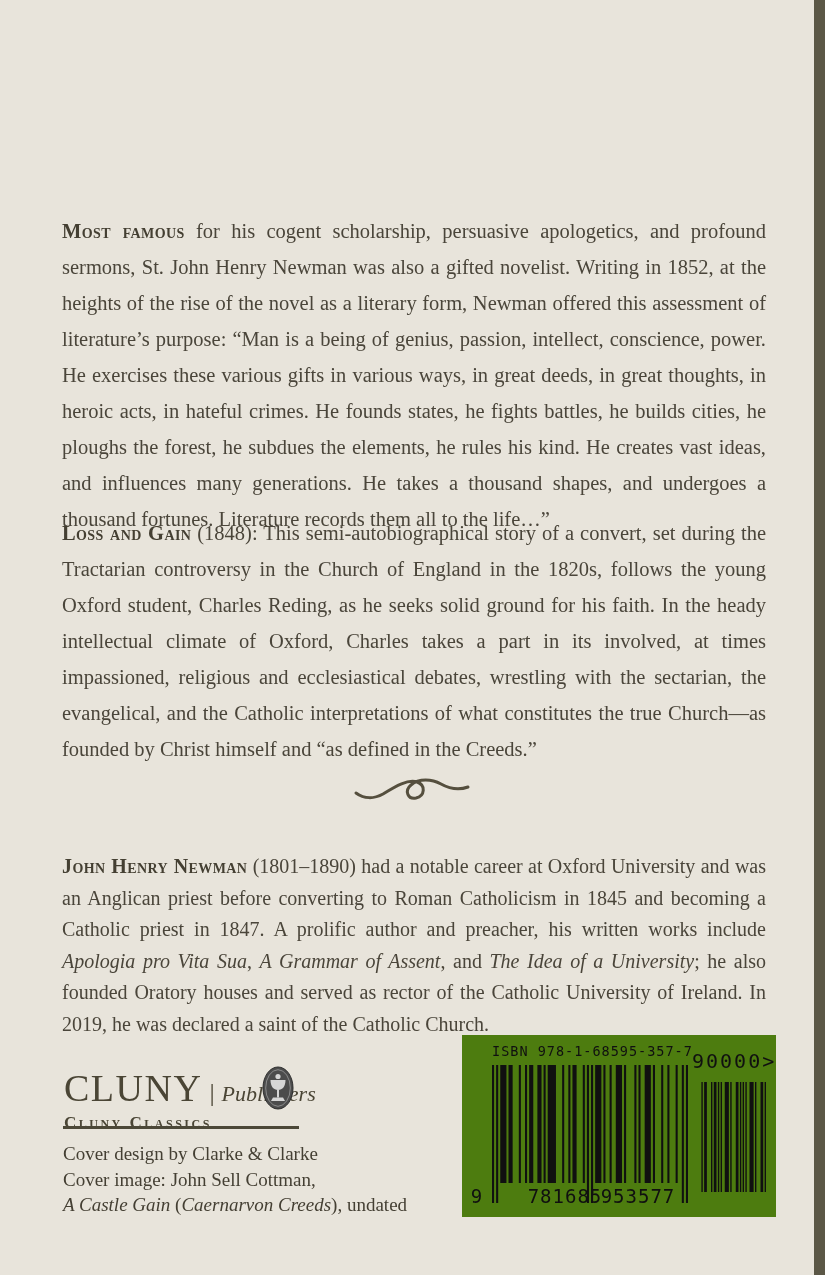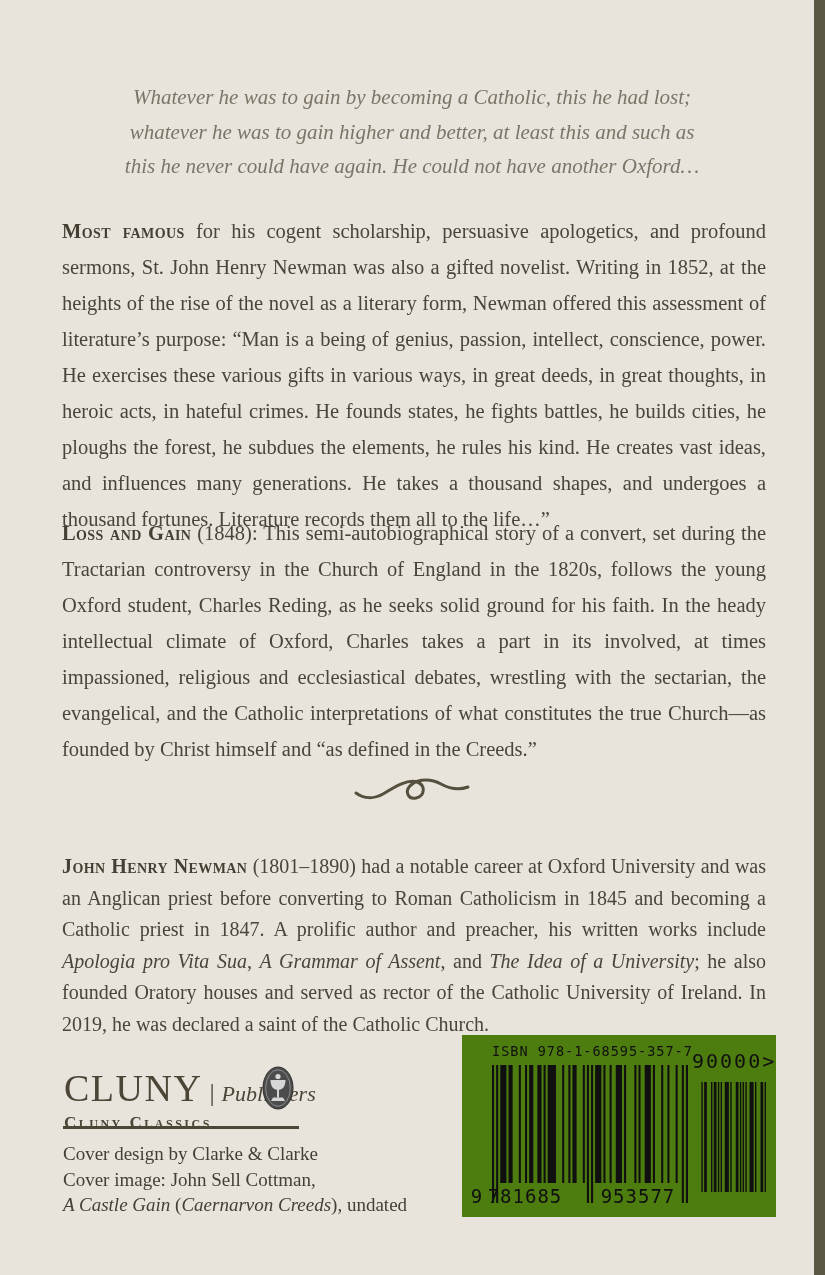--- a/index.html
+++ b/index.html
@@ -80,43 +80,38 @@
     white-space:nowrap;
   }
   .ean-svg{position:absolute;top:30px;left:30px;}
   .ean-svg rect, .supp-svg rect{fill:#101010;}
   .ean-digits span{
     position:absolute;top:150px;
     font-family:"DejaVu Sans Mono", monospace;
     font-size:19px;color:#101010;text-align:center;letter-spacing:1px;
   }
   .ean-first{left:4px;width:22px;}
-  .ean-g1{left:20px;width:86px;}
+  .ean-g1{left:36px;width:86px;padding-left:24px;}
   .ean-g2{left:133px;width:86px;}
   .supp-text{
     position:absolute;top:14px;left:230px;width:80px;
     text-align:right;
     font-family:"DejaVu Sans Mono", monospace;
     font-size:20px;letter-spacing:2px;color:#101010;
     white-space:nowrap;
   }
   .supp-svg{position:absolute;top:47px;left:238px;}
 </style>
 </head>
 <body>
 
 <div class="cover">
 
   <div class="edge-strip"></div>
 
-  <div class="epigraph">
-    <div>Whatever he was to gain by becoming a Catholic, this he had lost;</div>
-    <div>whatever he was to gain higher and better, at least this and such as</div>
-    <div>this he never could have again. He could not have another Oxford…</div>
-  </div>
 
   <p class="body-para para1"><span class="lead-caps">Most famous</span><span> for his cogent scholarship, persuasive apologetics, and profound sermons, St. John Henry Newman was also a gifted novelist. Writing in 1852, at the heights of the rise of the novel as a literary form, Newman offered this assessment of literature’s purpose: “Man is a being of genius, passion, intellect, conscience, power. He exercises these various gifts in various ways, in great deeds, in great thoughts, in heroic acts, in hateful crimes. He founds states, he fights battles, he builds cities, he ploughs the forest, he subdues the elements, he rules his kind. He creates vast ideas, and influences many generations. He takes a thousand shapes, and undergoes a thousand fortunes. Literature records them all to the life…”</span></p>
 
   <p class="body-para para2"><span class="lead-caps">Loss and Gain</span><span> (1848):  This semi-autobiographical story of a convert, set during the Tractarian controversy in the Church of England in the 1820s, follows the young Oxford student, Charles Reding, as he seeks solid ground for his faith. In the heady intellectual climate of Oxford, Charles takes a part in its involved, at times impassioned, religious and ecclesiastical debates, wrestling with the sectarian, the evangelical, and the Catholic interpretations of what constitutes the true Church—as founded by Christ himself and “as defined in the Creeds.”</span></p>
 
   <svg class="flourish" viewBox="0 0 120 42">
     <path d="M4 25 C12 31 22 31 31 26 C44 18 56 11 65 14 C74 17 73 28 64 30 C56 31.5 52 23 59 17 C67 10 80 11 89 16 C98 21 108 22 116 19" fill="none" stroke="#554f3e" stroke-width="3" stroke-linecap="round"></path>
   </svg>
 
   <p class="bio"><span class="lead-caps">John Henry Newman</span><span> (1801–1890) had a notable career at Oxford University and was an Anglican priest before converting to Roman Catholicism in 1845 and becoming a Catholic priest in 1847. A prolific author and preacher, his written works include </span><em>Apologia pro Vita Sua</em><span>, </span><em>A Grammar of Assent</em><span>, and </span><em>The Idea of a University</em><span>; he also founded Oratory houses and served as rector of the Catholic University of Ireland. In 2019, he was declared a saint of the Catholic Church.</span></p>

